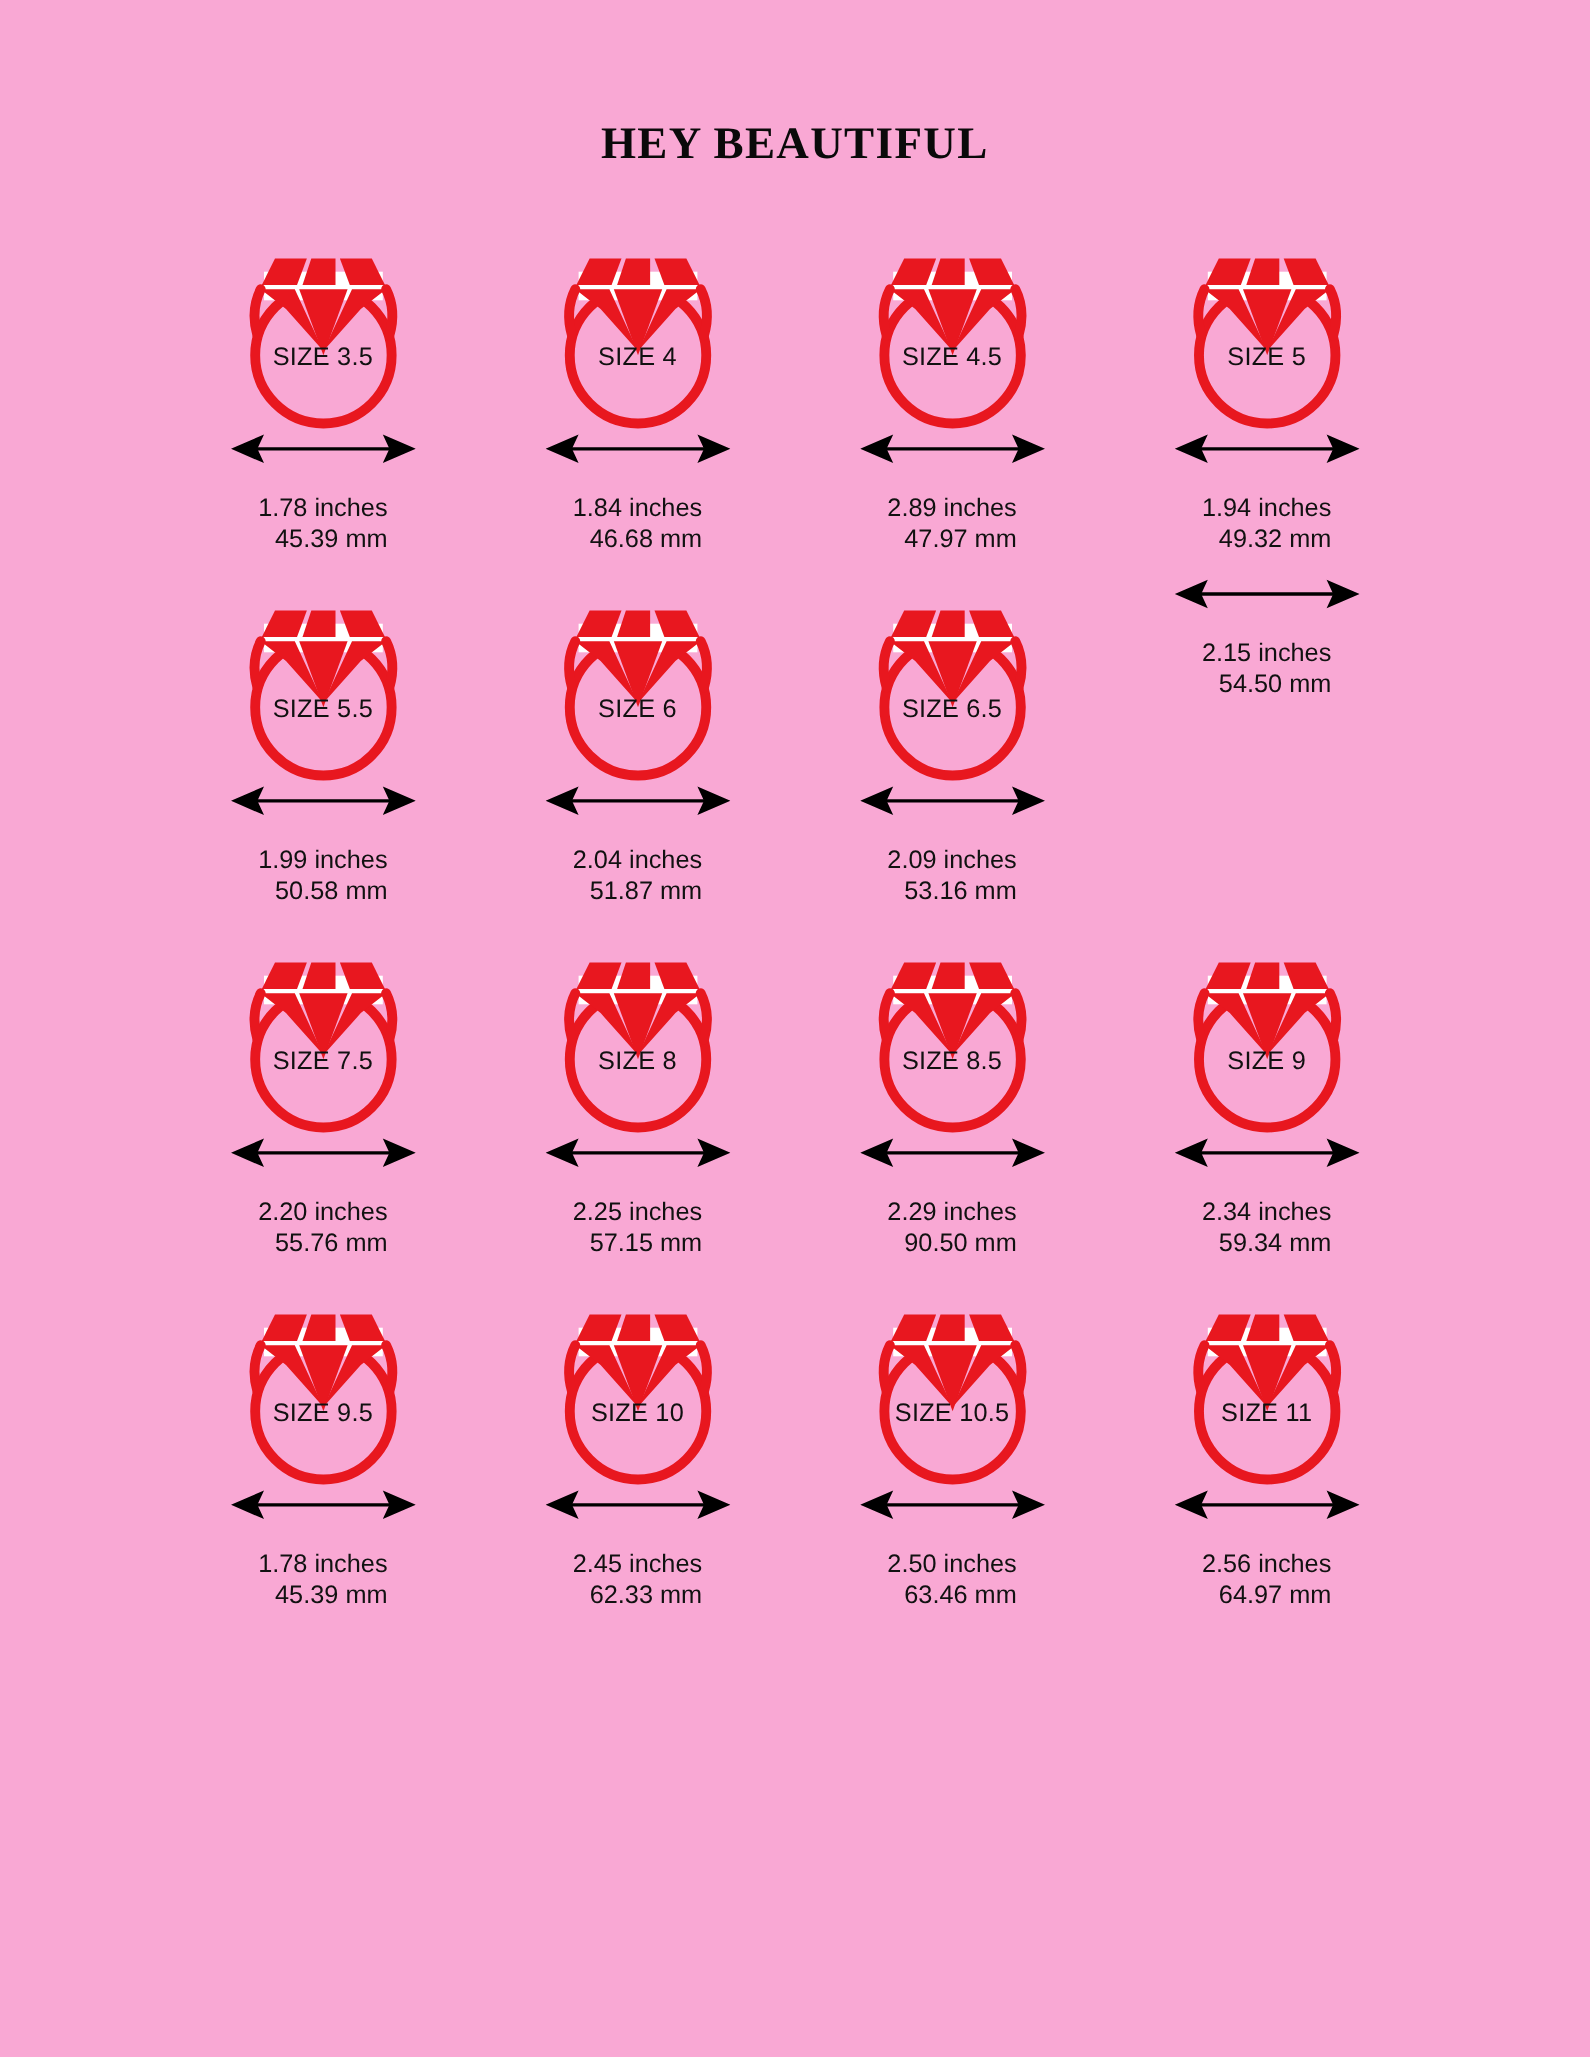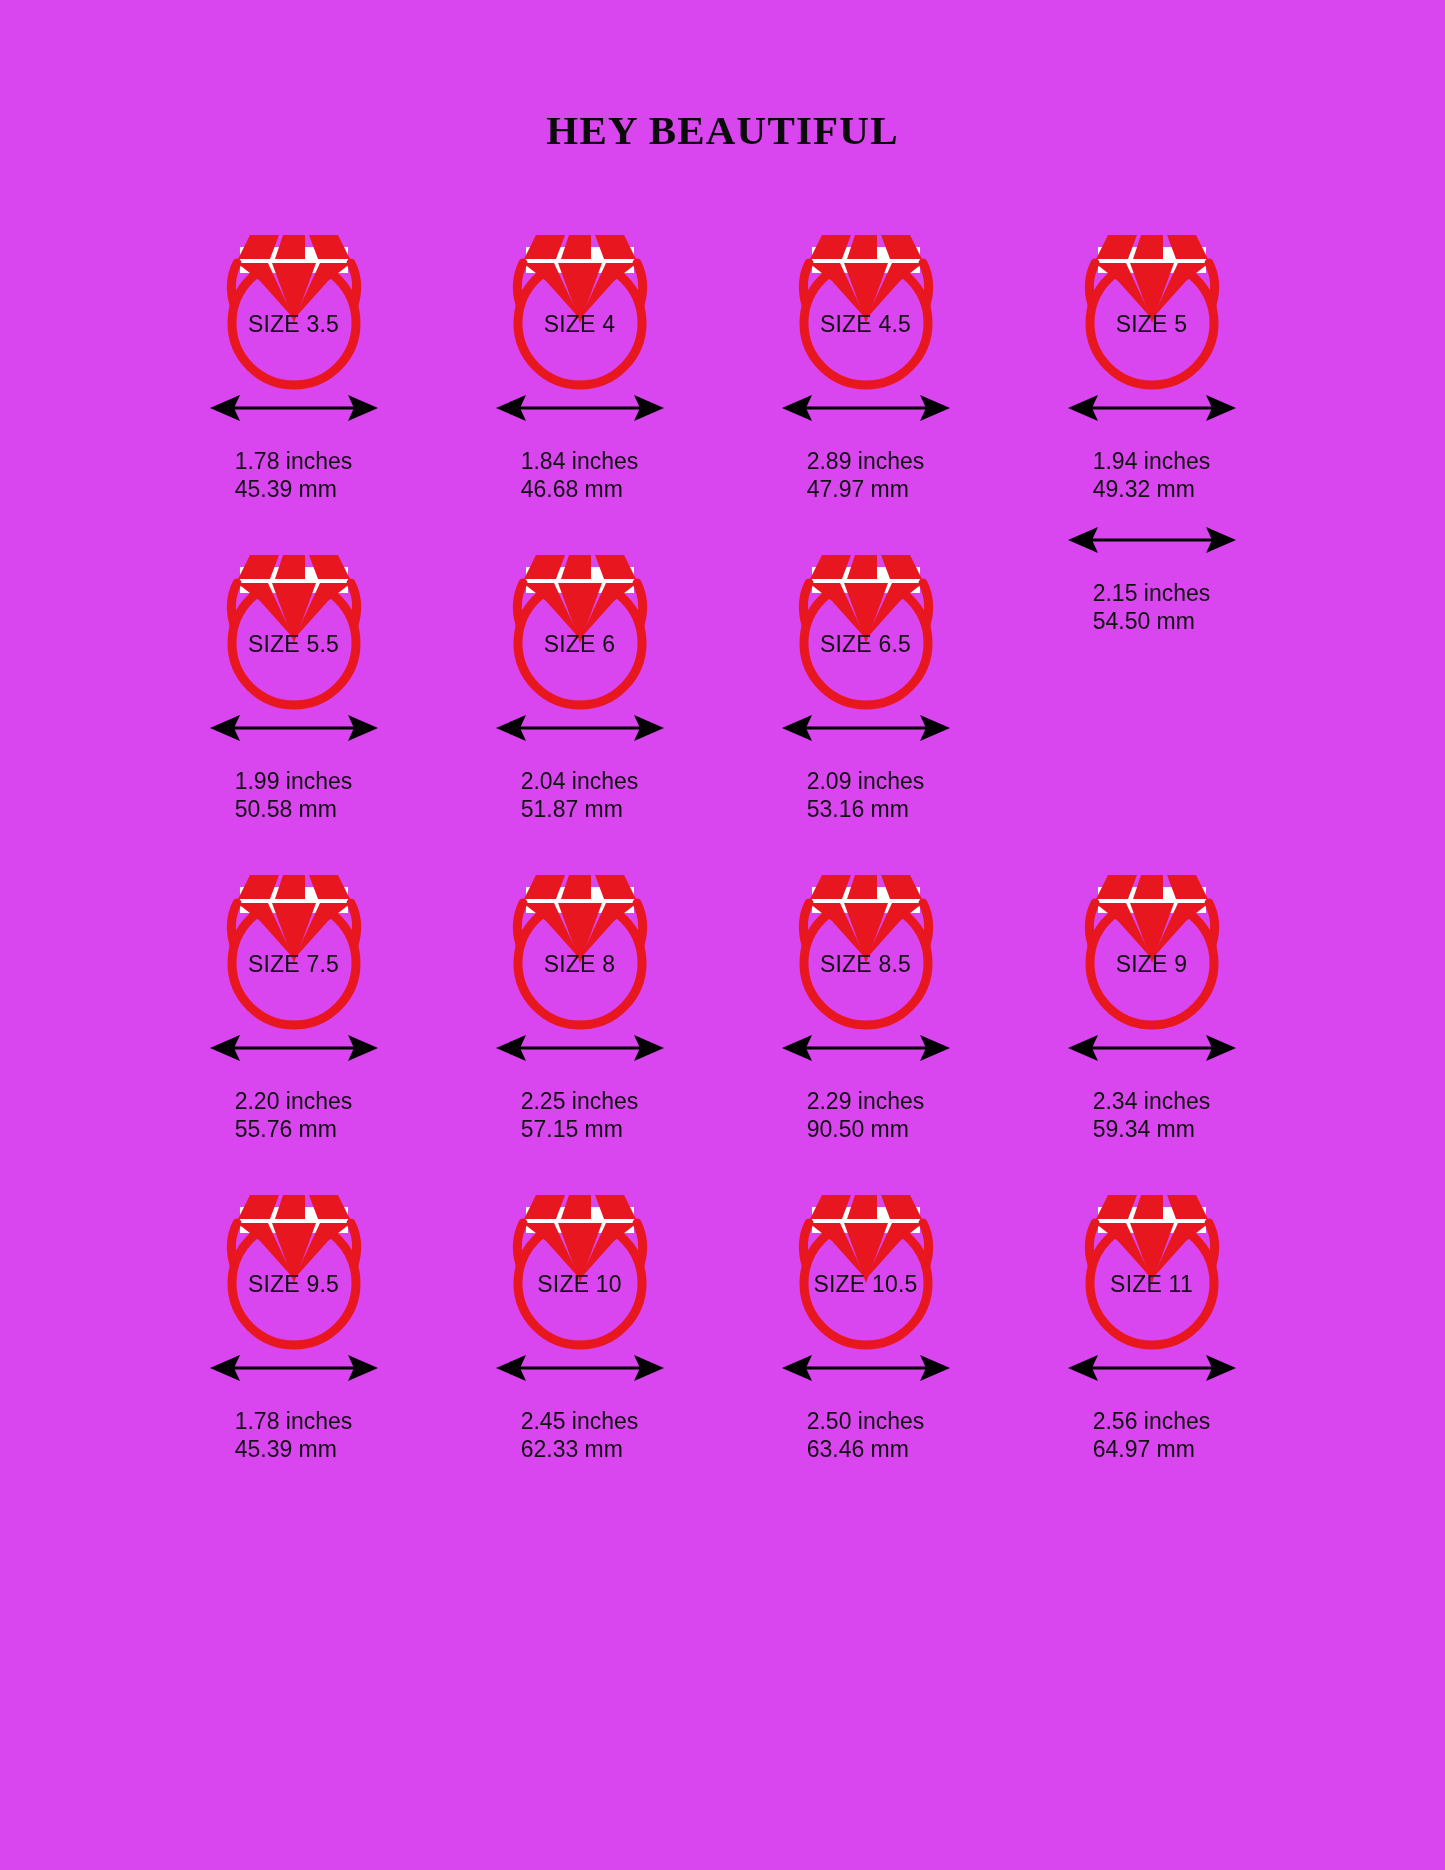--- a/index.html
+++ b/index.html
@@ -11,21 +11,21 @@
     width: 1445px;
     height: 1870px;
     font-family: "Liberation Sans", sans-serif;
     color: #000000;
     overflow: hidden;
   }
   .page {
     position: relative;
     width: 1445px;
     height: 1870px;
-    background: #d946ef;
+    background: #f9a8d4;
     box-sizing: border-box;
   }
   .title {
     text-align: center;
     font-family: "Liberation Serif", serif;
     font-weight: bold;
     font-size: 41px;
     letter-spacing: 1.2px;
     color: #0a0a0a;
     margin: 0;
@@ -75,21 +75,21 @@
     height: 34px;
     margin-top: -4px;
   }
   .arrow-svg {
     display: block;
     width: 168px;
     height: 34px;
   }
   .measure {
     margin-top: 22px;
-    text-align: left;
+    text-align: right;
     font-family: "Liberation Sans", sans-serif;
     font-size: 23px;
     line-height: 1.22;
     color: #111111;
     white-space: nowrap;
   }
   .measure div { display: block; }
 </style>
 </head>
 <body>

